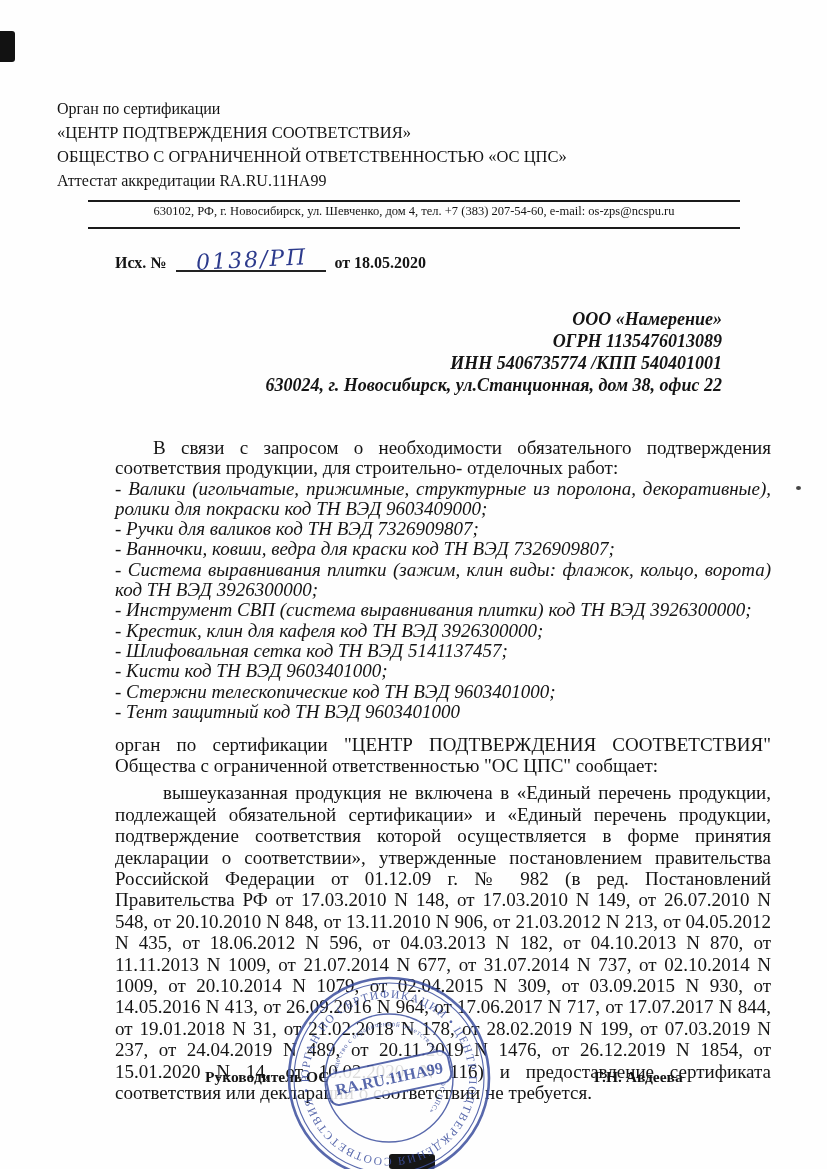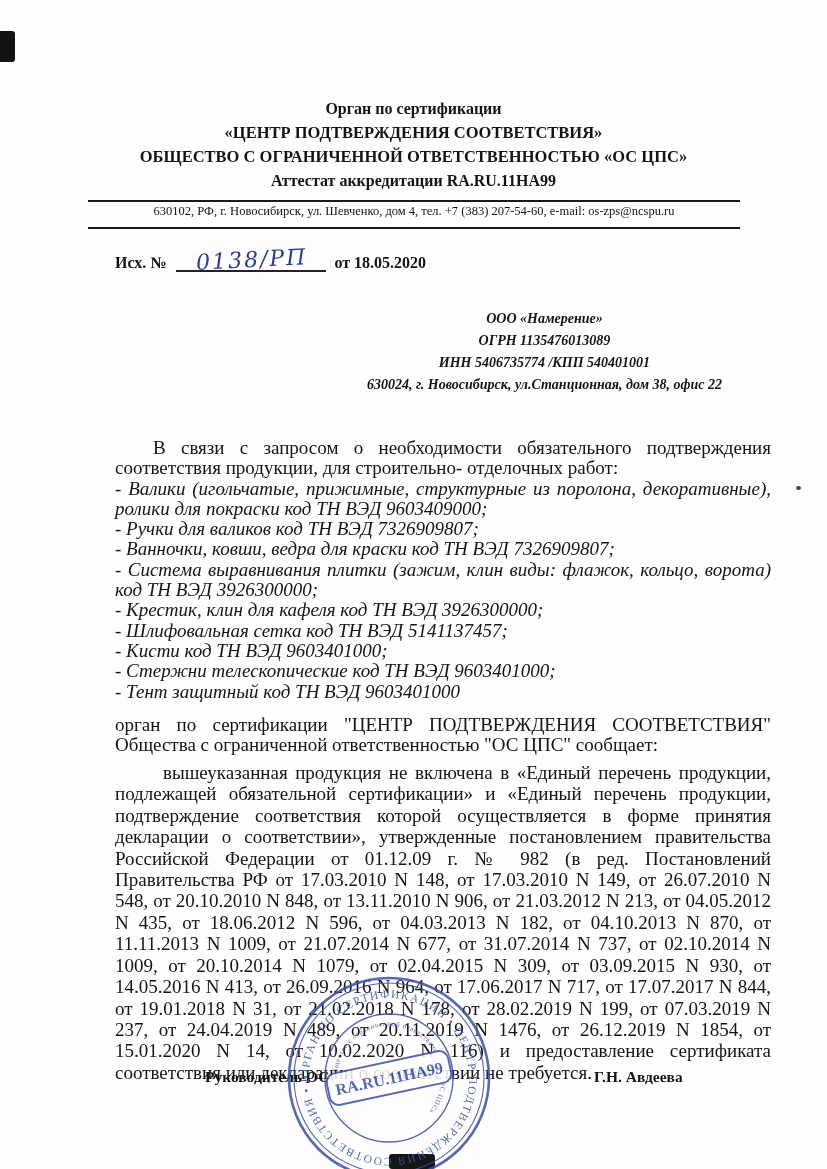--- a/index.html
+++ b/index.html
@@ -9,21 +9,21 @@
     background:#fefefe; overflow:hidden;
     font-family:"Liberation Serif","DejaVu Serif",serif; color:#141414;
   }
 
   
   .artifact-tl { position:absolute; left:0; top:31px; width:15px; height:31px; background:#121212; border-radius:0 3px 3px 0; }
   .artifact-bottom { position:absolute; left:389px; top:1154px; width:46px; height:15px; background:#161616; border-radius:3px; }
   .speck { position:absolute; left:796px; top:486px; width:5px; height:4px; background:#444; border-radius:50%; }
 
   
-  .letterhead { position:absolute; top:100px; left:57px; width:713px; text-align:center; font-weight:bold; }
+  .letterhead { position:absolute; top:100px; left:57px; width:713px; text-align:left; font-weight:normal; }
   .letterhead .l1 { font-size:16px; }
   .letterhead .l2 { font-size:16.5px; margin-top:5px; }
   .letterhead .l3 { font-size:16.5px; margin-top:4px; }
   .letterhead .l4 { font-size:16px; margin-top:5px; }
 
   .contact-bar {
     position:absolute; top:200px; left:88px; width:652px;
     border-top:2px solid #1a1a1a; border-bottom:2px solid #1a1a1a;
     padding:2px 0 8px; text-align:center; font-size:12.5px;
   }
@@ -31,21 +31,21 @@
   
   .ref-line { position:absolute; top:246px; left:115px; font-size:16px; font-weight:bold; }
   .hand-wrap { display:inline-block; width:150px; border-bottom:2px solid #222; text-align:center; margin:0 8px 0 10px; height:26px; vertical-align:bottom; }
   .hand {
     display:inline-block; font-style:italic; font-weight:normal; font-size:22px;
     color:#2c3a8c; letter-spacing:2px; transform:rotate(-3deg) translateY(1px);
     font-family:"DejaVu Serif",serif;
   }
 
   
-  .recipient { position:absolute; top:308px; right:105px; text-align:center; font-weight:bold; font-style:italic; font-size:14px; line-height:22px; }
+  .recipient { position:absolute; top:308px; right:105px; text-align:right; font-weight:bold; font-style:italic; font-size:18px; line-height:22px; }
 
   
   .body-block { position:absolute; top:412px; left:115px; width:656px; font-size:19px;margin-top:26px; }
   .intro { text-align:justify; text-indent:38px; line-height:20.3px; }
   .items { font-weight:normal; font-style:italic; line-height:20.3px; text-align:justify; }
   .statement { margin-top:13px; line-height:20.6px; text-align:justify; }
   .conclusion { margin-top:6px; text-indent:48px; text-align:justify; line-height:21.4px; }
 
   
   .footer { position:absolute; top:1068px; left:0; width:827px; font-weight:bold; font-size:15.5px; }
@@ -85,20 +85,21 @@
     <div>630024, г. Новосибирск, ул.Станционная, дом 38, офис 22</div>
   </div>
 
   <div class="body-block">
     <div class="intro">В связи с запросом о необходимости обязательного подтверждения соответствия продукции, для строительно- отделочных работ:</div>
     <div class="items">
       <div>- Валики (игольчатые, прижимные, структурные из поролона, декоративные), ролики для покраски код ТН ВЭД 9603409000;</div>
       <div>- Ручки для валиков код ТН ВЭД 7326909807;</div>
       <div>- Ванночки, ковши, ведра для краски код ТН ВЭД 7326909807;</div>
       <div>- Система выравнивания плитки (зажим, клин виды: флажок, кольцо, ворота) код ТН ВЭД 3926300000;</div>
+      <div>- Инструмент СВП (система выравнивания плитки) код ТН ВЭД 3926300000;</div>
       <div>- Крестик, клин для кафеля код ТН ВЭД 3926300000;</div>
       <div>- Шлифовальная сетка код ТН ВЭД 5141137457;</div>
       <div>- Кисти код ТН ВЭД 9603401000;</div>
       <div>- Стержни телескопические код ТН ВЭД 9603401000;</div>
       <div>- Тент защитный код ТН ВЭД 9603401000</div>
     </div>
     <div class="statement">орган по сертификации "ЦЕНТР ПОДТВЕРЖДЕНИЯ СООТВЕТСТВИЯ" Общества с ограниченной ответственностью "ОС ЦПС" сообщает:</div>
     <div class="conclusion">вышеуказанная продукция не включена  в «Единый перечень продукции, подлежащей обязательной сертификации» и «Единый перечень продукции, подтверждение соответствия которой осуществляется в форме принятия декларации о соответствии», утвержденные постановлением правительства Российской Федерации от 01.12.09 г. № 982 (в ред. Постановлений Правительства РФ от 17.03.2010 N 148, от 17.03.2010 N 149, от 26.07.2010 N 548, от 20.10.2010 N 848, от 13.11.2010 N 906, от 21.03.2012 N 213, от 04.05.2012 N 435, от 18.06.2012 N 596, от 04.03.2013 N 182, от 04.10.2013 N 870, от 11.11.2013 N 1009, от 21.07.2014 N 677, от 31.07.2014 N 737, от 02.10.2014 N 1009, от 20.10.2014 N 1079, от 02.04.2015 N 309, от 03.09.2015 N 930, от 14.05.2016 N 413, от 26.09.2016 N 964, от 17.06.2017 N 717, от 17.07.2017 N 844, от 19.01.2018 N 31, от 21.02.2018 N 178, от 28.02.2019 N 199, от 07.03.2019 N 237, от 24.04.2019 N 489, от 20.11.2019 N 1476, от 26.12.2019 N 1854, от 15.01.2020 N 14, от 10.02.2020 N 116) и предоставление сертификата соответствия или декларации о соответствии не требуется.</div>
   </div>
 

